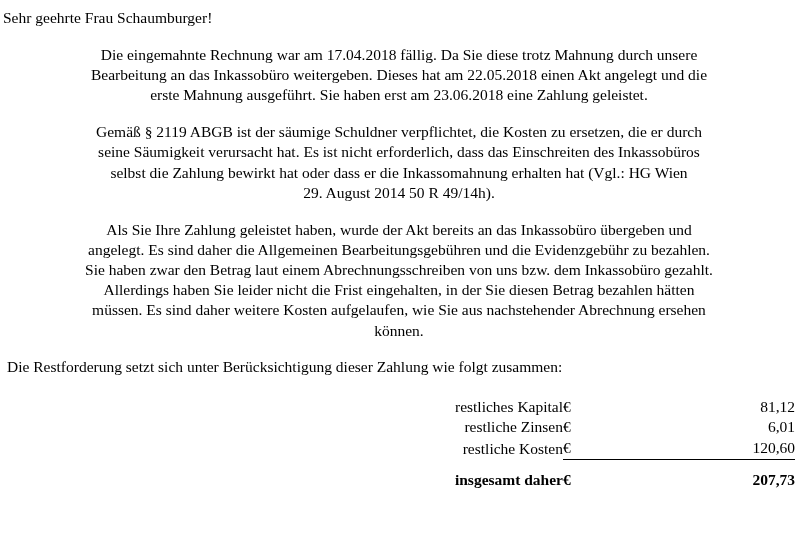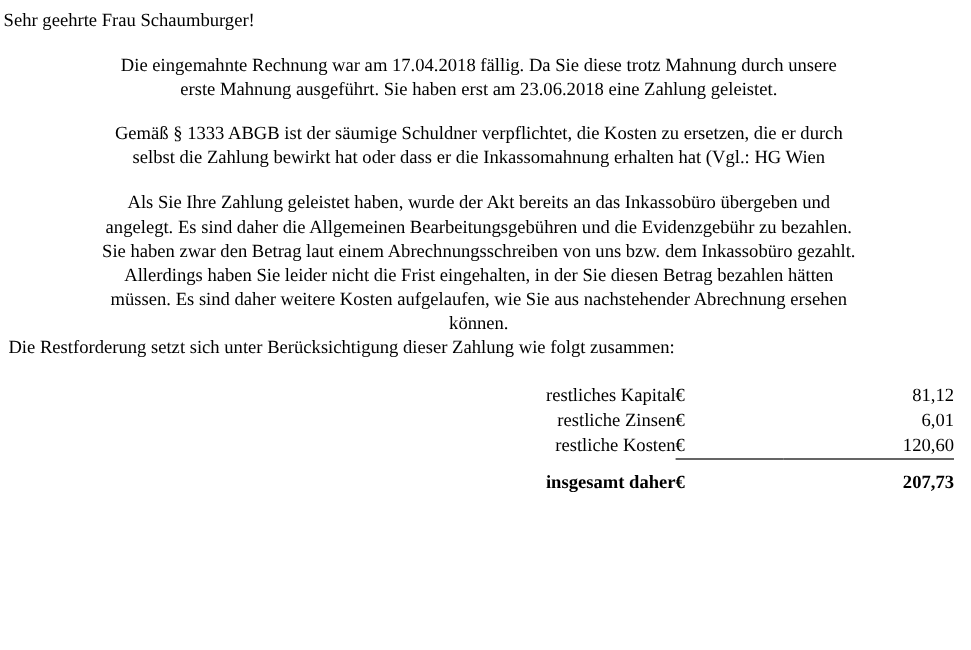--- a/index.html
+++ b/index.html
@@ -26,21 +26,21 @@
     line-height: 1.28;
     margin: 0 0 17px 0;
   }
   .para {
     font-size: 15.5px;
     line-height: 1.30;
     margin: 0 0 17px 0;
     text-align: center;
   }
   .para.tight {
-    margin-bottom: 0;
+    margin-bottom: 16px;
   }
   .para-lines div {
     white-space: pre-wrap;
   }
   .closing-line {
     font-size: 15.5px;
     line-height: 1.30;
     margin: 0 0 20px 0;
     padding-left: 4px;
   }
@@ -83,26 +83,29 @@
 </style>
 </head>
 <body>
 
 <div class="page">
 
   <p class="salutation">Sehr geehrte Frau Schaumburger!</p>
 
   <div class="para para-lines">
     <div>Die eingemahnte Rechnung war am 17.04.2018 fällig. Da Sie diese trotz Mahnung durch unsere</div>
+    <div>Bearbeitung an das Inkassobüro weitergeben. Dieses hat am 22.05.2018 einen Akt angelegt und die</div>
     <div>erste Mahnung ausgeführt. Sie haben erst am 23.06.2018 eine Zahlung geleistet.</div>
   </div>
 
   <div class="para para-lines">
-    <div>Gemäß § 1333 ABGB ist der säumige Schuldner verpflichtet, die Kosten zu ersetzen, die er durch</div>
+    <div>Gemäß § 2119 ABGB ist der säumige Schuldner verpflichtet, die Kosten zu ersetzen, die er durch</div>
+    <div>seine Säumigkeit verursacht hat. Es ist nicht erforderlich, dass das Einschreiten des Inkassobüros</div>
     <div>selbst die Zahlung bewirkt hat oder dass er die Inkassomahnung erhalten hat (Vgl.: HG Wien</div>
+    <div>29. August 2014 50 R 49/14h).</div>
   </div>
 
   <div class="para para-lines tight">
     <div>Als Sie Ihre Zahlung geleistet haben, wurde der Akt bereits an das Inkassobüro übergeben und</div>
     <div>angelegt. Es sind daher die Allgemeinen Bearbeitungsgebühren und die Evidenzgebühr zu bezahlen.</div>
     <div>Sie haben zwar den Betrag laut einem Abrechnungsschreiben von uns bzw. dem Inkassobüro gezahlt.</div>
     <div>Allerdings haben Sie leider nicht die Frist eingehalten, in der Sie diesen Betrag bezahlen hätten</div>
     <div>müssen. Es sind daher weitere Kosten aufgelaufen, wie Sie aus nachstehender Abrechnung ersehen</div>
     <div>können.</div>
   </div>

